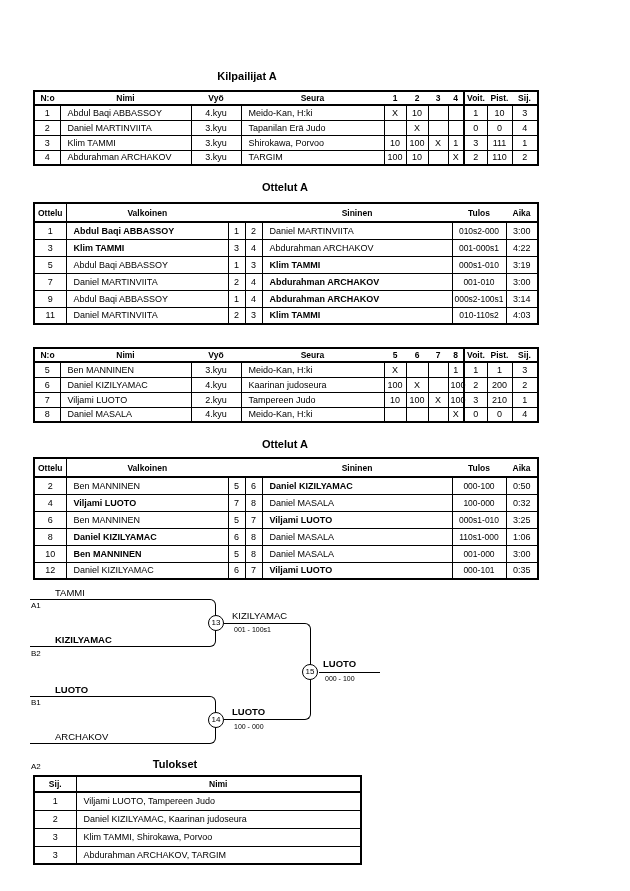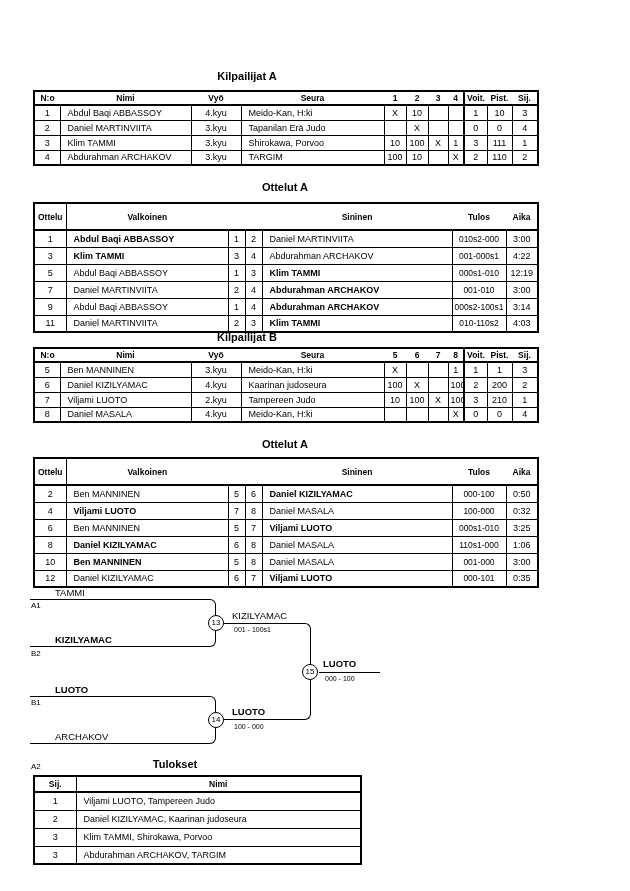--- a/index.html
+++ b/index.html
@@ -20,21 +20,21 @@
   table { position:absolute; border-collapse:collapse; table-layout:fixed; background:#fff; border:2px solid #000; }
   th { font-weight:bold; font-size:8.5px; border-bottom:2px solid #000; padding:0 1px; text-align:center; white-space:nowrap; height:14px; vertical-align:middle; }
   td { border:1px solid #000; font-size:9px; padding:0 2px; text-align:center; white-space:nowrap; overflow:visible; vertical-align:middle; height:15px; }
   td.bold { font-weight:bold; }
 
   table.kilp td { height:15px; }
   table.kilp th:nth-child(9), table.kilp td:nth-child(9) { border-left:2px solid #000; }
   table.kilp td:nth-child(2), table.kilp td:nth-child(4) { text-align:left; padding-left:7px; }
 
   table.ott td { height:17px; }
-  table.ott th { height:27px; }
+  table.ott th { height:19px; }
   table.ott th:nth-child(2) { border-left:1px solid #000; }
   table.ott td:nth-child(2), table.ott td:nth-child(5) { text-align:left; padding-left:7px; }
   table.ott td:nth-child(6) { font-size:8.5px; padding:0; }
 
   table.tul td { height:18px; }
   table.tul th { height:16px; }
   table.tul th:nth-child(2) { border-left:1px solid #000; }
   table.tul td:nth-child(2) { text-align:left; padding-left:7px; }
 
   
@@ -185,21 +185,21 @@
           <td>001-000s1</td>
           <td>4:22</td>
         </tr>
         <tr>
           <td>5</td>
           <td>Abdul Baqi ABBASSOY</td>
           <td>1</td>
           <td>3</td>
           <td class="bold">Klim TAMMI</td>
           <td>000s1-010</td>
-          <td>12:19</td>
+          <td>3:19</td>
         </tr>
         <tr>
           <td>7</td>
           <td>Daniel MARTINVIITA</td>
           <td>2</td>
           <td>4</td>
           <td class="bold">Abdurahman ARCHAKOV</td>
           <td>001-010</td>
           <td>3:00</td>
         </tr>
@@ -217,21 +217,20 @@
           <td>Daniel MARTINVIITA</td>
           <td>2</td>
           <td>3</td>
           <td class="bold">Klim TAMMI</td>
           <td>010-110s2</td>
           <td>4:03</td>
         </tr>
       </tbody>
   </table>
 
-  <div class="abs sec-heading" style="left:0;top:331px;width:494px;">Kilpailijat B</div>
 
   <table class="kilp" style="left:33px;top:347px;width:504px;">
     <colgroup>
         <col style="width:26px">
         <col style="width:131px">
         <col style="width:50px">
         <col style="width:143px">
         <col style="width:22px">
         <col style="width:22px">
         <col style="width:20px">

